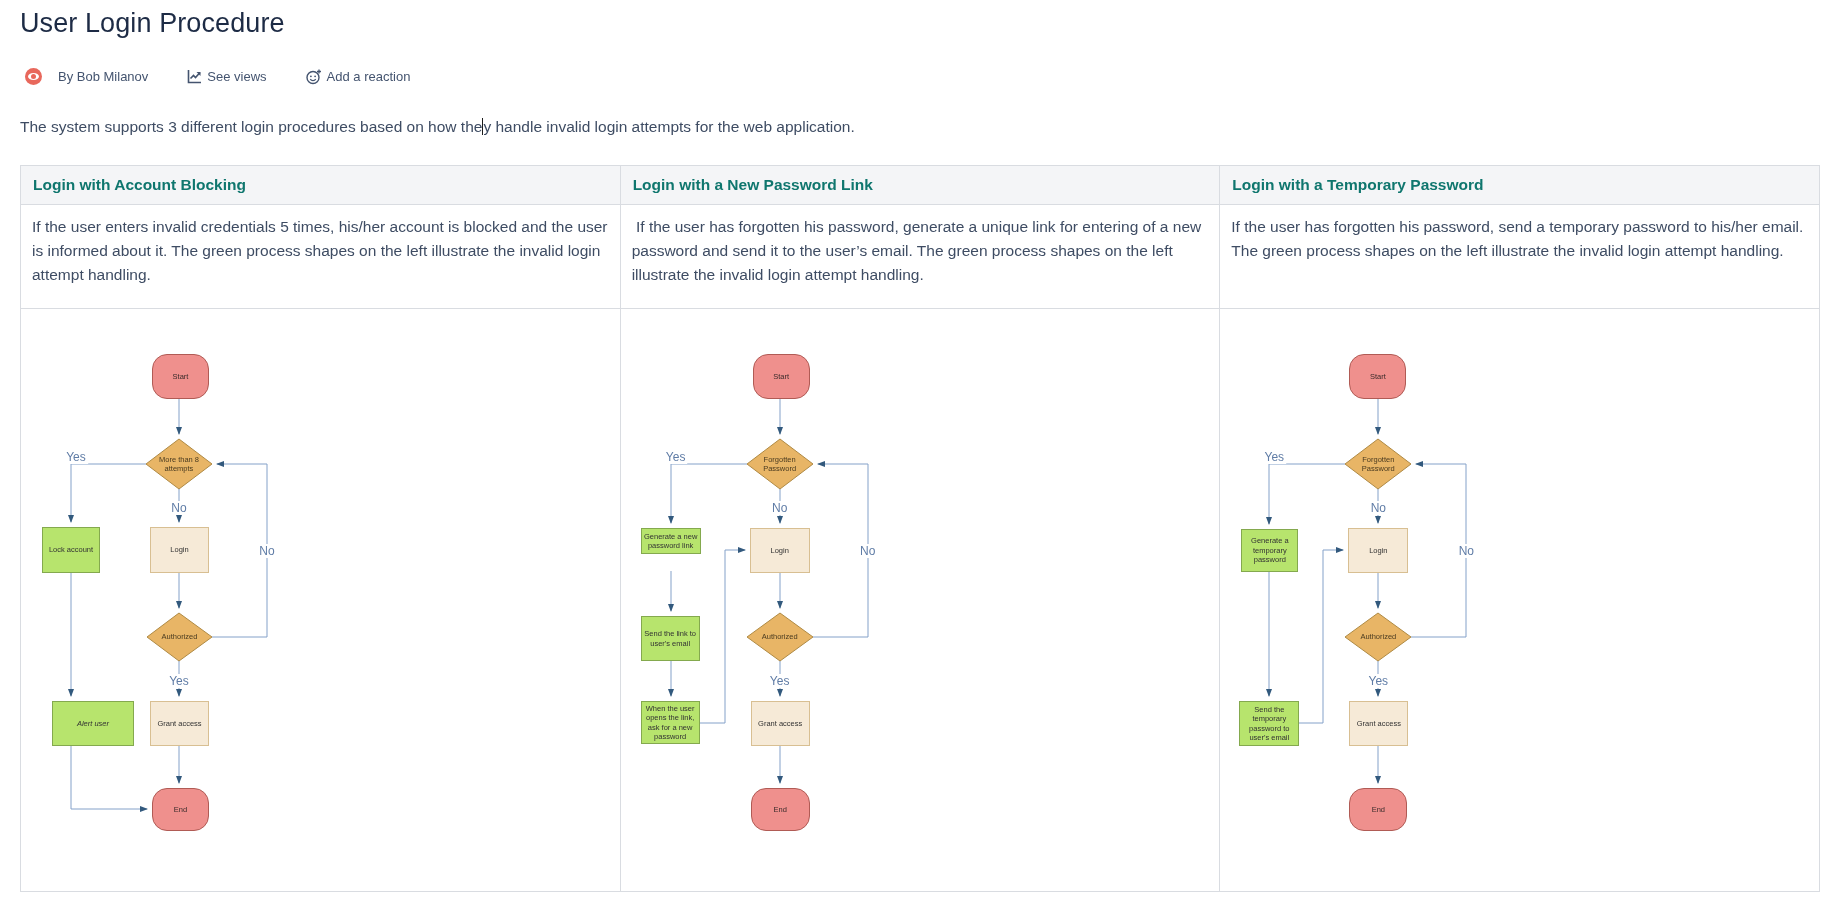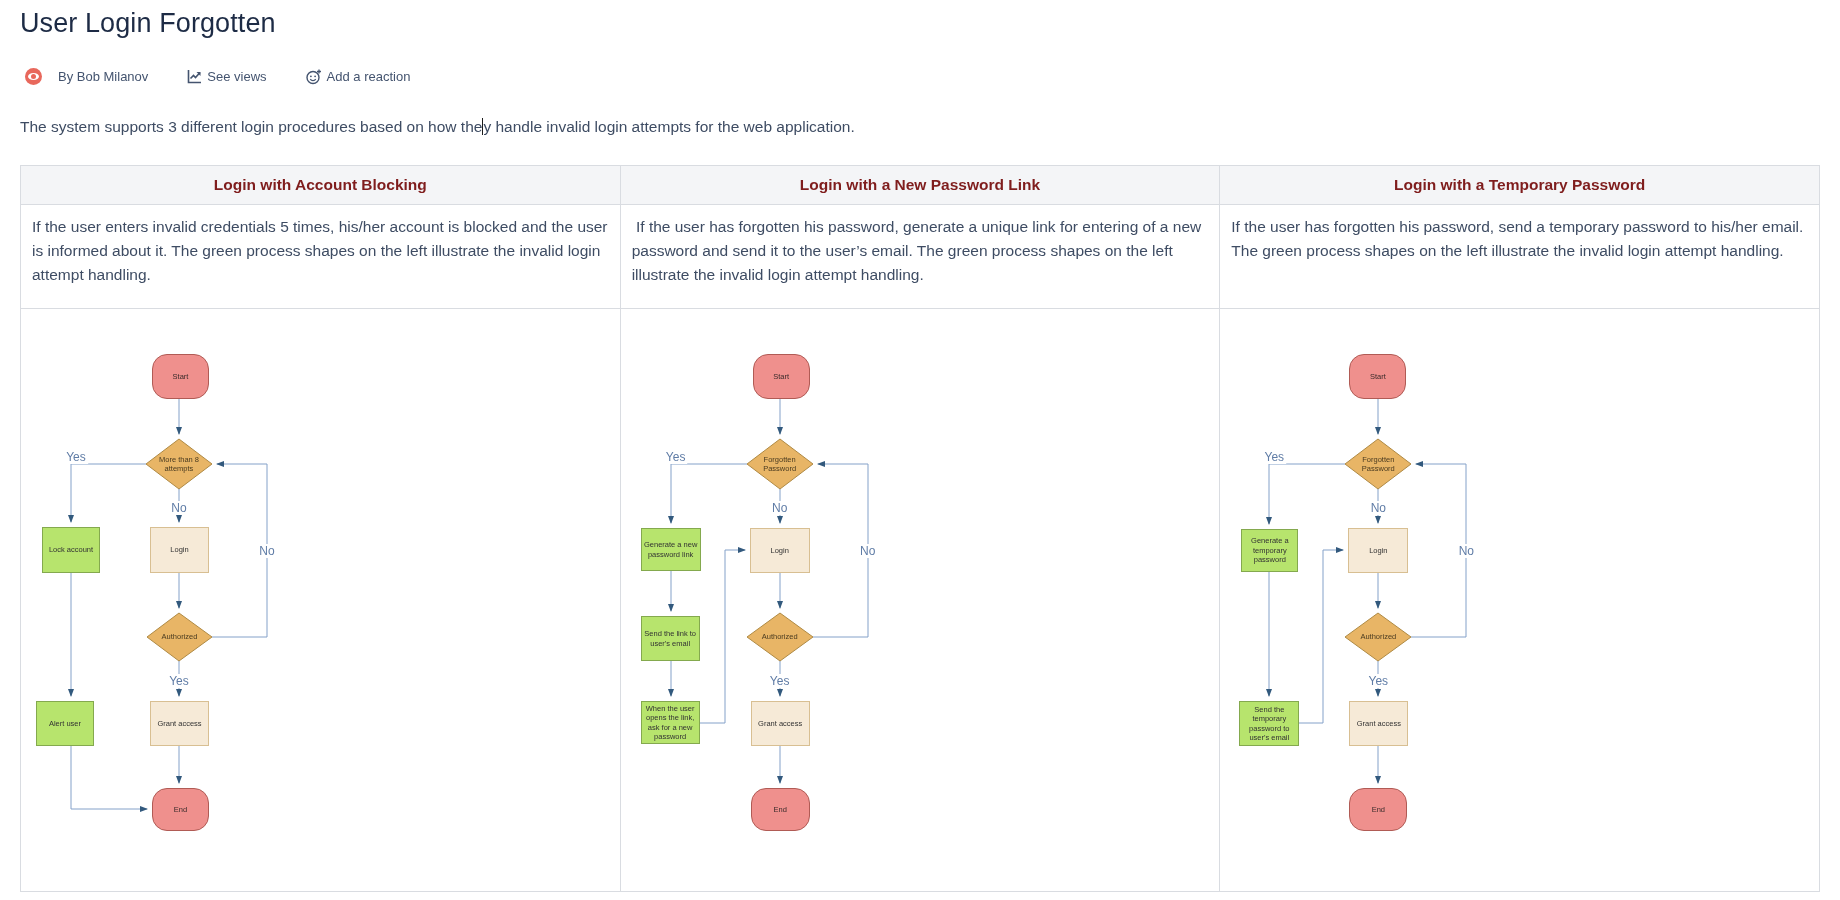--- a/index.html
+++ b/index.html
@@ -18,42 +18,42 @@
   .byline .sep{width:7px;}
   .avatar{width:17px;height:17px;border-radius:50%;background:#e8685c;position:relative;flex:0 0 auto;}
   .avatar::before{content:"";position:absolute;left:3px;top:5px;width:11px;height:7px;border-radius:50%;background:#fff;}
   .avatar::after{content:"";position:absolute;left:6px;top:6px;width:5px;height:5px;border-radius:50%;background:#e8685c;}
   .meta-btn{display:flex;align-items:center;gap:5px;cursor:pointer;}
   .meta-btn svg{display:block;}
   .intro{font-size:15.5px;margin:33px 0 0 1px;color:#3e4c63;}
   .caret{display:inline-block;width:1px;height:17px;background:#1b1b1b;vertical-align:-3px;}
   table.grid{border-collapse:collapse;table-layout:fixed;width:1800px;margin-top:29px;margin-left:1px;}
   table.grid th,table.grid td{border:1px solid var(--border);}
-  table.grid th{background:var(--header-bg);text-align:center;font-size:15.5px;font-weight:700;color:#7f1d1d;padding:10px 12px;height:39px;}
+  table.grid th{background:var(--header-bg);text-align:left;font-size:15.5px;font-weight:700;color:#0f766e;padding:10px 12px;height:39px;}
   td.desc{vertical-align:top;font-size:15.5px;line-height:1.55;padding:10px 11px 12px;height:104px;white-space:pre-wrap;}
   td.diagram{vertical-align:top;padding:0;height:582px;}
   .chart{position:relative;width:598px;height:582px;font-size:7.5px;}
   .chart svg.wires{position:absolute;left:0;top:0;}
   .node{position:absolute;display:flex;align-items:center;justify-content:center;text-align:center;
         line-height:1.25;color:#333;padding:2px;}
   .pill{background:var(--node-red-fill);border:1px solid var(--node-red-stroke);border-radius:15px;color:#3a2b2b;}
   .green{background:var(--node-green-fill);border:1px solid var(--node-green-stroke);}
   .cream{background:var(--node-cream-fill);border:1px solid var(--node-cream-stroke);}
   .dlabel{position:absolute;display:flex;align-items:center;justify-content:center;text-align:center;line-height:1.25;color:#4a3b20;}
   .elabel{position:absolute;transform:translate(-50%,-50%);background:#fff;padding:0 2px;color:#5f7ca6;font-size:12px;}
   .poly{fill:var(--node-orange-fill);stroke:var(--node-orange-stroke);stroke-width:1;}
   .wire{fill:none;stroke:var(--connector);stroke-width:1;}
   .ah{fill:var(--arrowhead);}
 </style>
 </head>
 <body>
 
 <div class="page">
 
-  <h1 class="title">User Login Forgotten</h1>
+  <h1 class="title">User Login Procedure</h1>
 
   <div class="byline">
     <span class="avatar"></span>
     <span>By Bob Milanov</span>
     <span class="sep"></span>
     <span class="meta-btn">
       <span>
         <svg width="15" height="15" viewBox="0 0 15 15">
             <path d="M1.5 1 v12.5 h12.5" stroke="#44546f" stroke-width="1.6" fill="none"></path>
             <path d="M3.5 9.5 L6.5 6.5 L8.5 8.5 L13 3.5" stroke="#44546f" stroke-width="1.6" fill="none"></path>
@@ -111,21 +111,21 @@
             <polyline class="wire" points="158,437 158,474" marker-end="url(#a1)"></polyline>
             <polyline class="wire" points="191,328 246,328 246,155 196,155" marker-end="url(#a1)"></polyline>
             <polygon class="poly" points="158,130 191,155 158,180 125,155"></polygon>
             <polygon class="poly" points="158,304 191,328 158,352 126,328"></polygon>
           </svg>
           <div class="node pill" style="left:131px;top:45px;width:57px;height:45px;">Start</div>
           <div class="dlabel" style="left:125px;top:130px;width:66px;height:50px;">More than 8 attempts</div>
           <div class="node green" style="left:21px;top:218px;width:58px;height:46px;">Lock account</div>
           <div class="node cream" style="left:129px;top:218px;width:59px;height:46px;">Login</div>
           <div class="dlabel" style="left:126px;top:304px;width:65px;height:48px;">Authorized</div>
-          <div class="node green" style="left:15px;top:392px;width:58px;height:45px;">Alert user</div>
+          <div class="node green" style="left:31px;top:392px;width:82px;height:45px;font-style:italic;">Alert user</div>
           <div class="node cream" style="left:129px;top:392px;width:59px;height:45px;">Grant access</div>
           <div class="node pill" style="left:131px;top:479px;width:57px;height:43px;">End</div>
           <div class="elabel" style="left:55px;top:148px;">Yes</div>
           <div class="elabel" style="left:158px;top:199px;">No</div>
           <div class="elabel" style="left:158px;top:372px;">Yes</div>
           <div class="elabel" style="left:246px;top:242px;">No</div>
         </div>
       </td>
 
       <td class="diagram">
@@ -139,21 +139,21 @@
             <polyline class="wire" points="79,414 104,414 104,241 124,241" marker-end="url(#a1)"></polyline>
             <polyline class="wire" points="159,264 159,299" marker-end="url(#a1)"></polyline>
             <polyline class="wire" points="159,352 159,387" marker-end="url(#a1)"></polyline>
             <polyline class="wire" points="159,437 159,474" marker-end="url(#a1)"></polyline>
             <polyline class="wire" points="192,328 247,328 247,155 197,155" marker-end="url(#a1)"></polyline>
             <polygon class="poly" points="159,130 192,155 159,180 126,155"></polygon>
             <polygon class="poly" points="159,304 192,328 159,352 126,328"></polygon>
           </svg>
           <div class="node pill" style="left:132px;top:45px;width:57px;height:45px;">Start</div>
           <div class="dlabel" style="left:126px;top:130px;width:66px;height:50px;">Forgotten Password</div>
-          <div class="node green" style="left:20px;top:219px;width:60px;height:43px;">Generate a new password link</div>
+          <div class="node green" style="left:20px;top:219px;width:60px;height:26px;">Generate a new password link</div>
           <div class="node cream" style="left:129px;top:219px;width:60px;height:45px;">Login</div>
           <div class="node green" style="left:20px;top:307px;width:59px;height:45px;">Send the link to user's email</div>
           <div class="node green" style="left:20px;top:392px;width:59px;height:43px;">When the user opens the link, ask for a new password</div>
           <div class="dlabel" style="left:126px;top:304px;width:66px;height:48px;">Authorized</div>
           <div class="node cream" style="left:130px;top:392px;width:59px;height:45px;">Grant access</div>
           <div class="node pill" style="left:130px;top:479px;width:59px;height:43px;">End</div>
           <div class="elabel" style="left:55px;top:148px;">Yes</div>
           <div class="elabel" style="left:159px;top:199px;">No</div>
           <div class="elabel" style="left:159px;top:372px;">Yes</div>
           <div class="elabel" style="left:247px;top:242px;">No</div>

